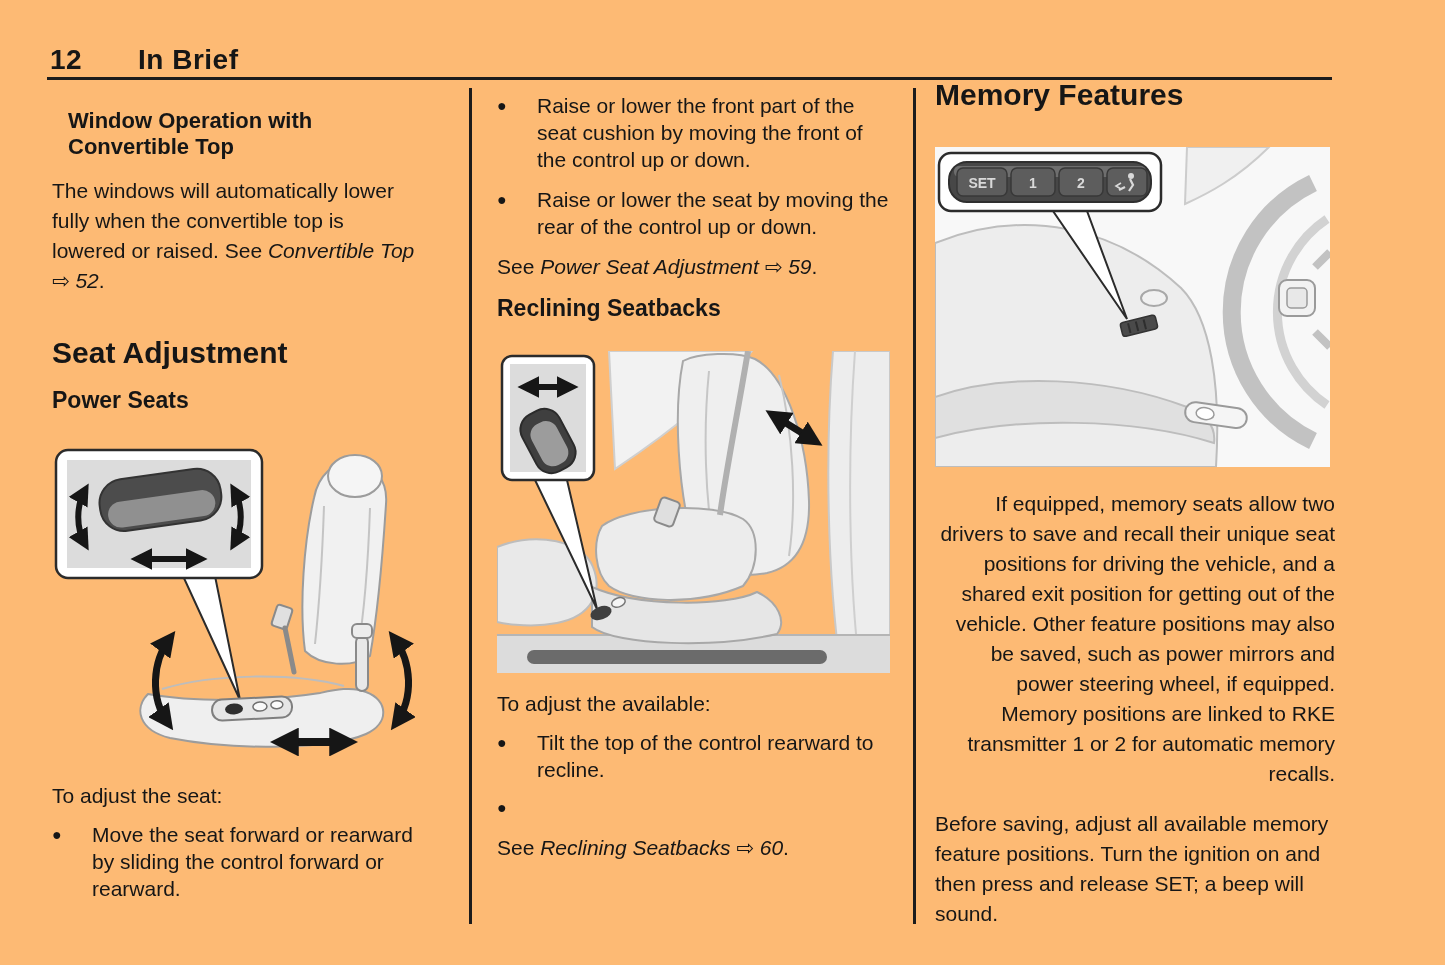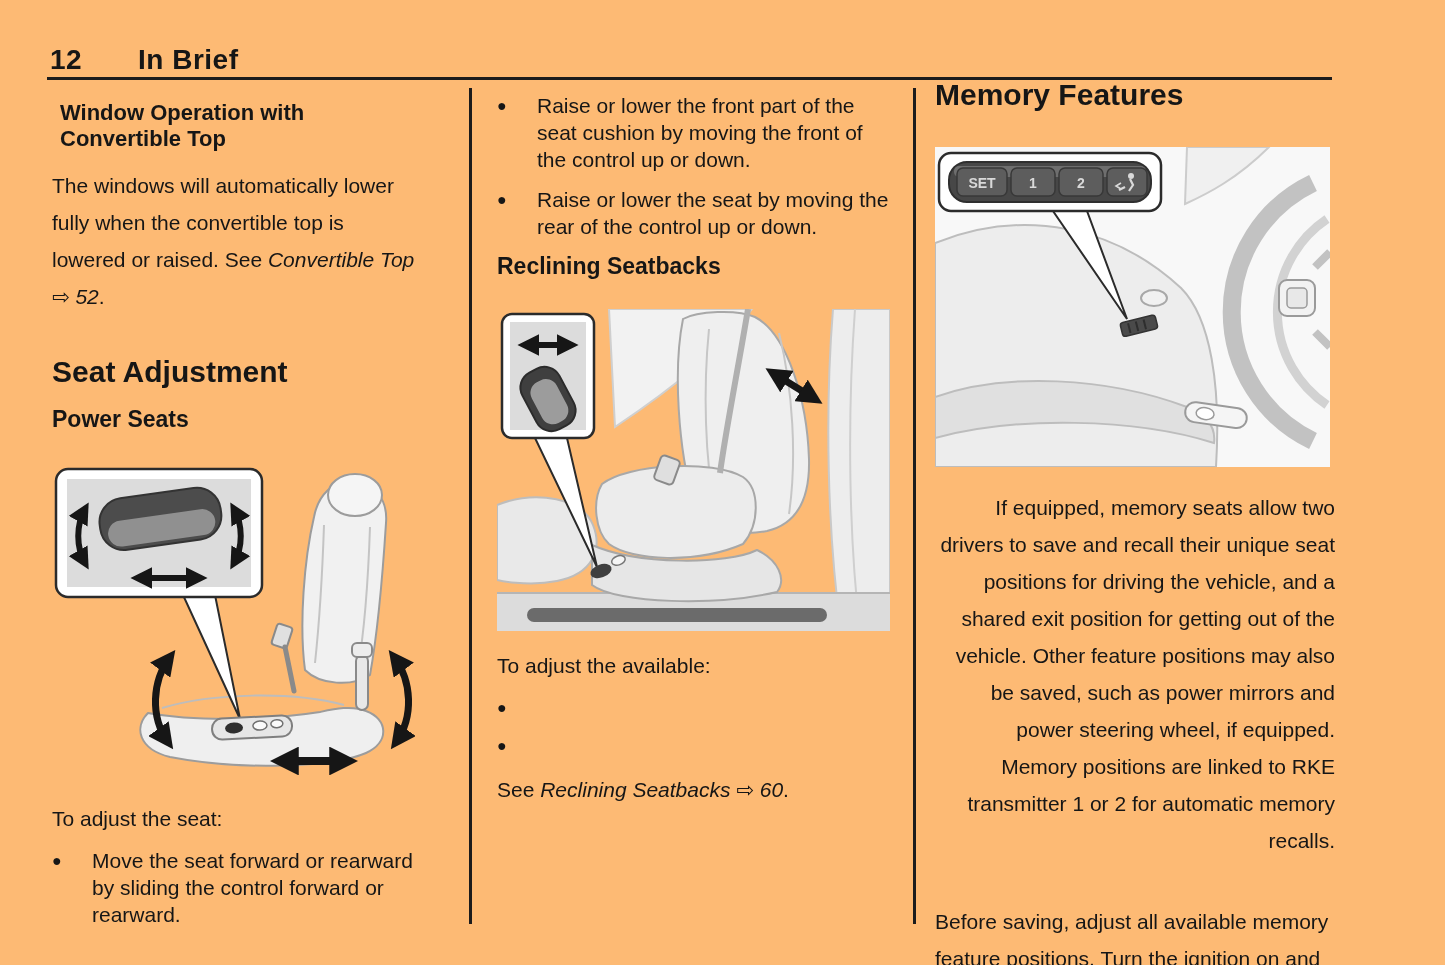--- a/index.html
+++ b/index.html
@@ -14,23 +14,23 @@
   .hdr-rule{position:absolute;left:47px;top:77px;width:1285px;height:3px;background:#1c1c1c;}
   .vdiv{position:absolute;top:88px;width:3px;height:836px;background:#1c1c1c;}
   .vdiv.d1{left:469px;}
   .vdiv.d2{left:913px;}
   
   .col{position:absolute;top:92px;width:400px;}
   .col1{left:52px;}
   .col2{left:497px;}
   .col3{left:935px;top:78px;}
   .h-main{font-size:30px;font-weight:bold;line-height:34px;margin:0;}
-  .h-sub{font-size:22px;font-weight:bold;line-height:26px;margin:8px;width:310px;}
+  .h-sub{font-size:22px;font-weight:bold;line-height:26px;margin:16px;width:310px;}
   .h-sub2{font-size:23px;font-weight:bold;line-height:26px;margin:0;}
-  .bp{font-size:21px;line-height:37px;margin:0;}
+  .bp{font-size:21px;line-height:30px;margin:0;}
   .run-it{font-style:italic;}
   .li{display:flex;margin:0;}
   .li .b{width:40px;font-size:16px;line-height:27px;flex:0 0 40px;}
   .li .t{flex:1;font-size:21px;line-height:27px;}
   
   .col1 .intro{margin-top:15px;width:368px;}
   .col1 .h-main{margin-top:40px;}
   .col1 .h-sub2{margin-top:17px;}
   .col1 .fig{margin-top:33px;}
   .col1 .list-intro{margin-top:25px;}
@@ -39,21 +39,21 @@
   .col2 .li .t{max-width:352px;}
   .col2 .li2{margin-top:13px;}
   .col2 .see{margin-top:12px;}
   .col2 .h-sub2{margin-top:13px;}
   .col2 .fig{margin-top:30px;}
   .col2 .list-intro{margin-top:16px;}
   .col2 .li3{margin-top:10px;}
   .col2 .li4{margin-top:11px;}
   .col3 .fig{margin-top:35px;}
   .col3 .p1{margin-top:22px;width:400px;text-align:right;}
-  .col3 .p2{margin-top:44px;width:398px;}
+  .col3 .p2{margin-top:20px;width:398px;}
   .fig{display:block;}
   svg text{font-family:"Liberation Sans","DejaVu Sans",sans-serif;}
 </style>
 </head>
 <body>
 
 <div class="page">
 
   <div class="hdr">
     <span class="num">12</span><span>In Brief</span>
@@ -125,20 +125,21 @@
 
   <div class="col col2">
     <div class="li">
       <span class="b">●</span>
       <span class="t">Raise or lower the front part of the seat cushion by moving the front of the control up or down.</span>
     </div>
     <div class="li li2">
       <span class="b">●</span>
       <span class="t">Raise or lower the seat by moving the rear of the control up or down.</span>
     </div>
+    <p class="bp see"><span>See </span><span class="run-it">Power Seat Adjustment</span><span> ⇨ </span><span class="run-it">59</span><span>.</span></p>
     <h3 class="h-sub2">Reclining Seatbacks</h3>
 
     <svg class="fig" width="393" height="322" viewBox="0 0 393 322">
       <defs>
         <marker id="ahB" viewBox="0 0 10 10" refX="6.5" refY="5" markerWidth="3.6" markerHeight="3.6" orient="auto-start-reverse">
           <path d="M0,0 L10,5 L0,10 Z" fill="#161616"></path>
         </marker>
       </defs>
       <g>
         <path d="M112,0 L255,0 C225,40 175,80 118,118 Z" fill="#f2f2f2" stroke="#cfcfcf" stroke-width="2"></path>
@@ -173,20 +174,21 @@
         <g transform="rotate(-28 51 90)">
           <rect x="30" y="58" width="42" height="64" rx="17" fill="#3f3f3f" stroke="#2b2b2b" stroke-width="2"></rect>
           <rect x="37" y="70" width="28" height="46" rx="12" fill="#9c9c9c"></rect>
         </g>
       </g>
     </svg>
 
     <p class="bp list-intro">To adjust the available:</p>
     <div class="li li3">
       <span class="b">●</span>
+      <span class="t">Tilt the top of the control rearward to recline.</span>
     </div>
     <div class="li li4">
       <span class="b">●</span>
     </div>
     <p class="bp see"><span>See </span><span class="run-it">Reclining Seatbacks</span><span> ⇨ </span><span class="run-it">60</span><span>.</span></p>
   </div>
 
   <div class="col col3">
     <h1 class="h-main">Memory Features</h1>
 

